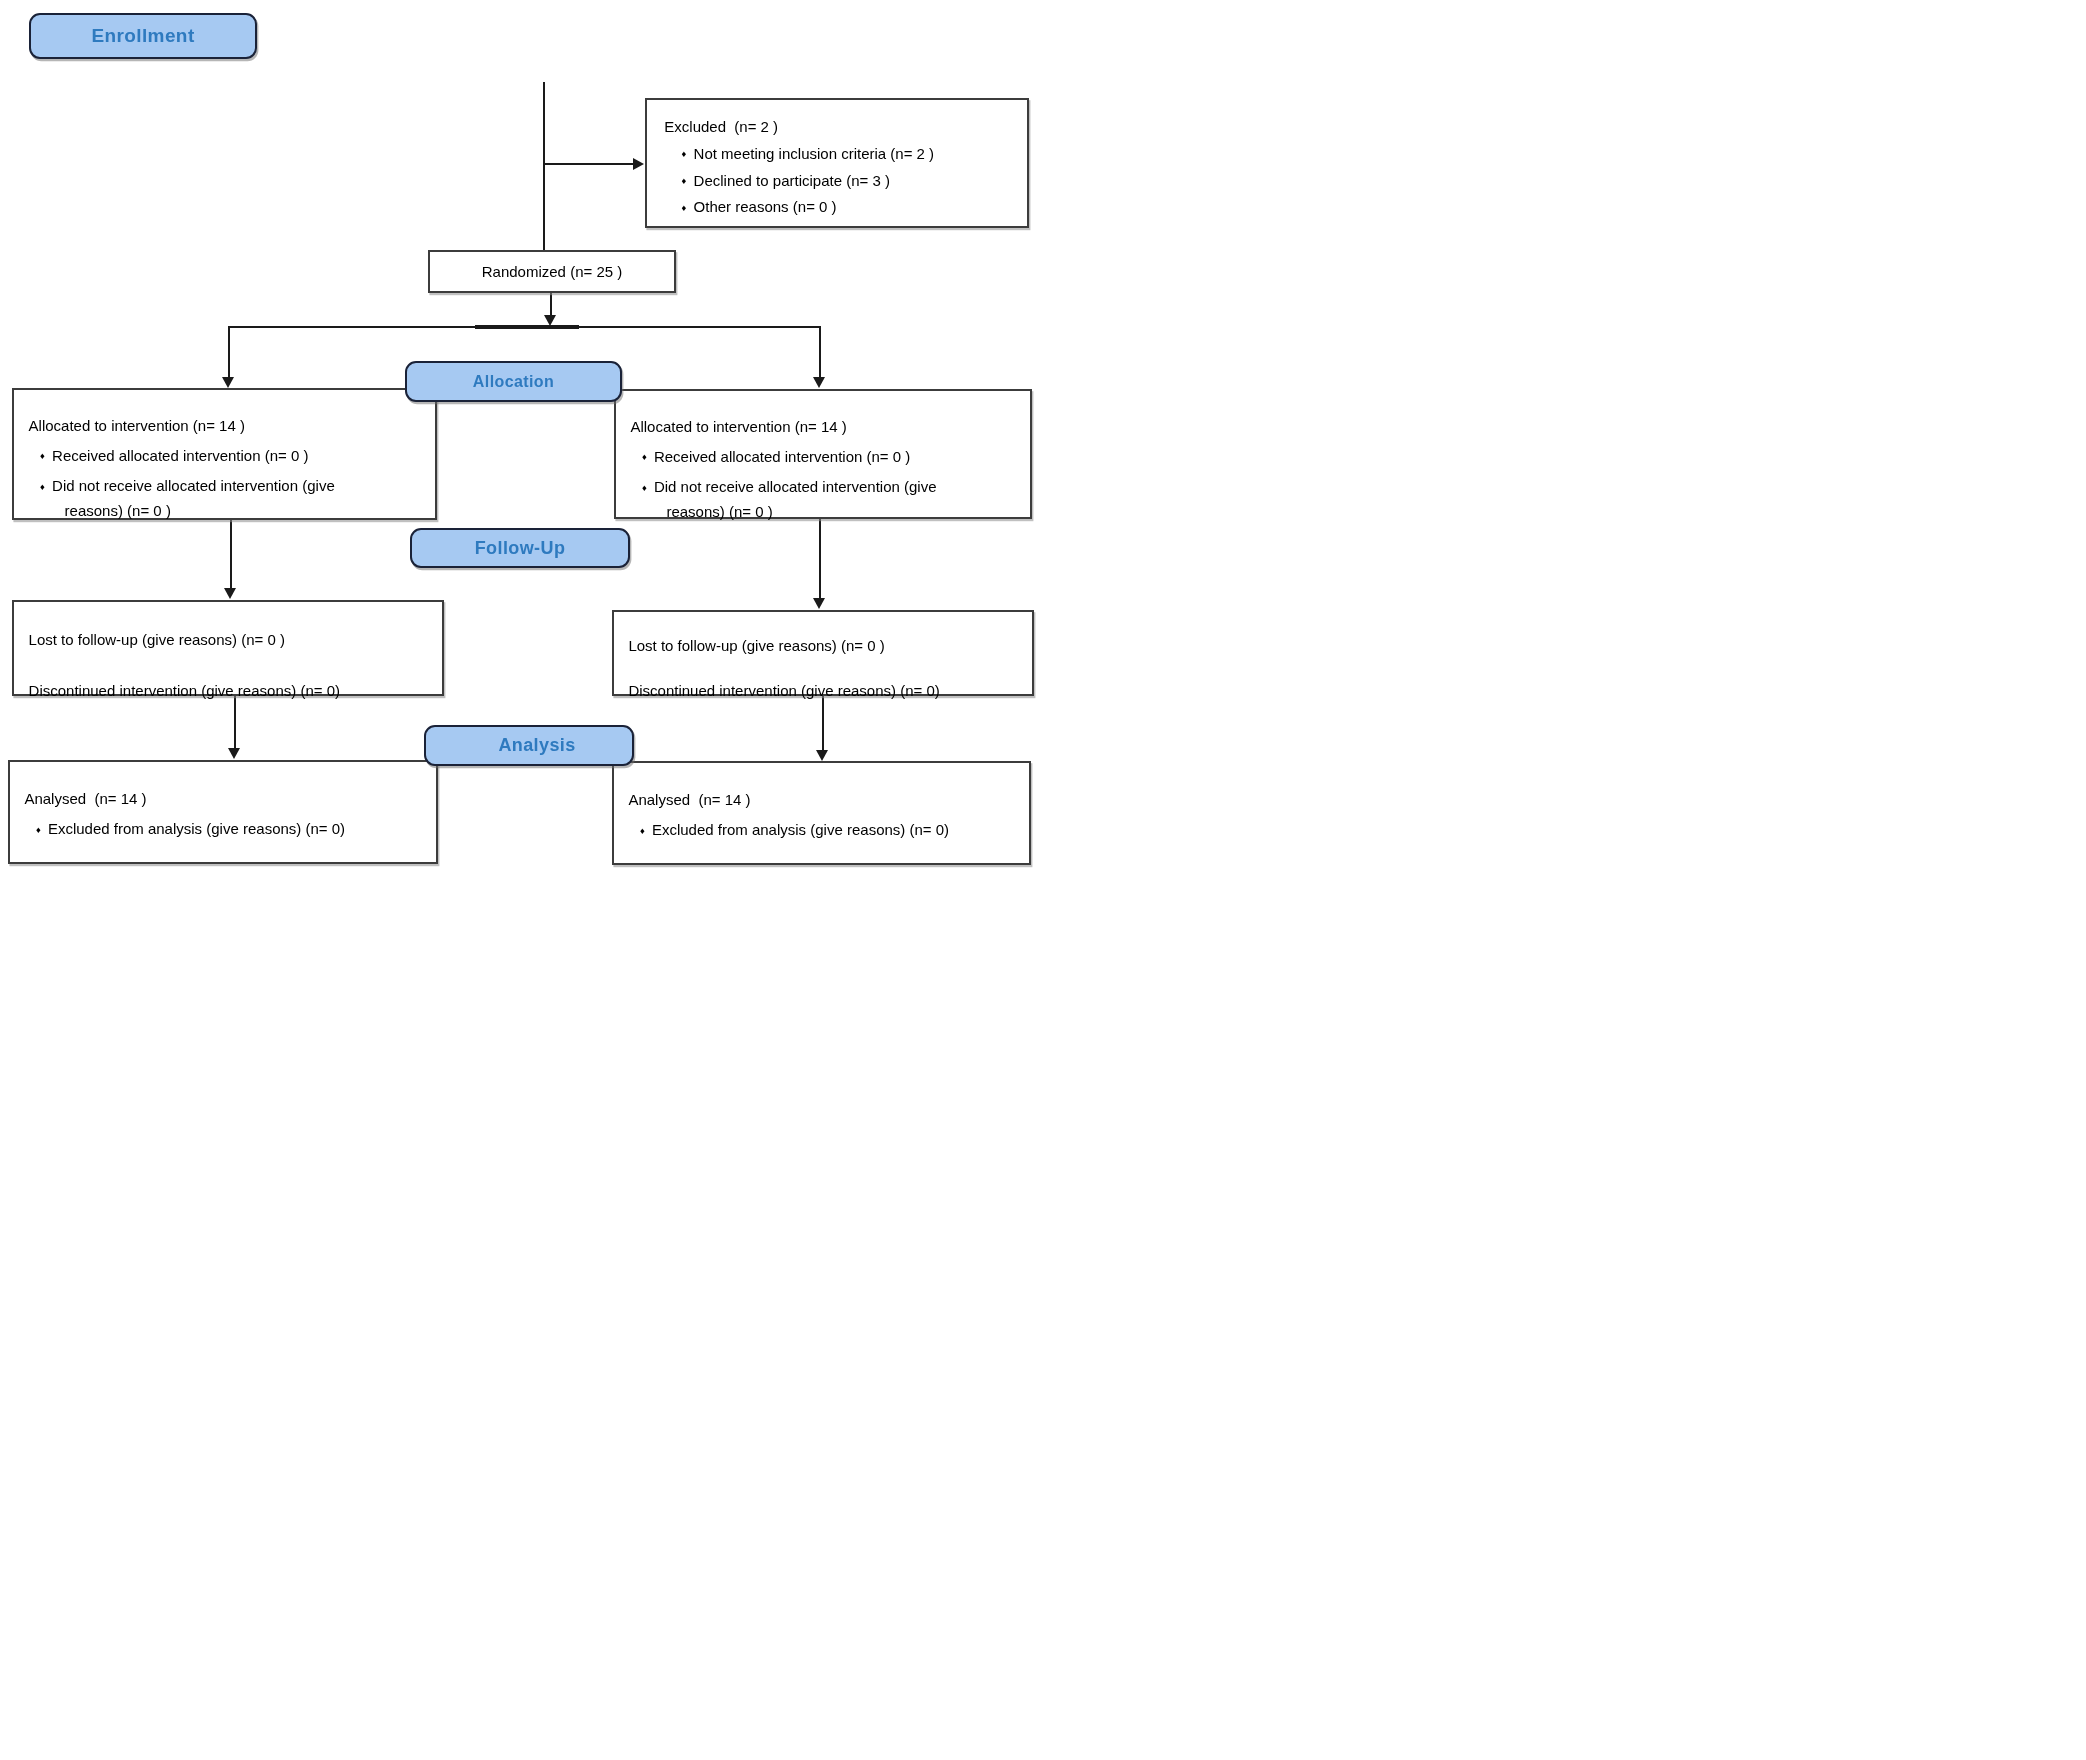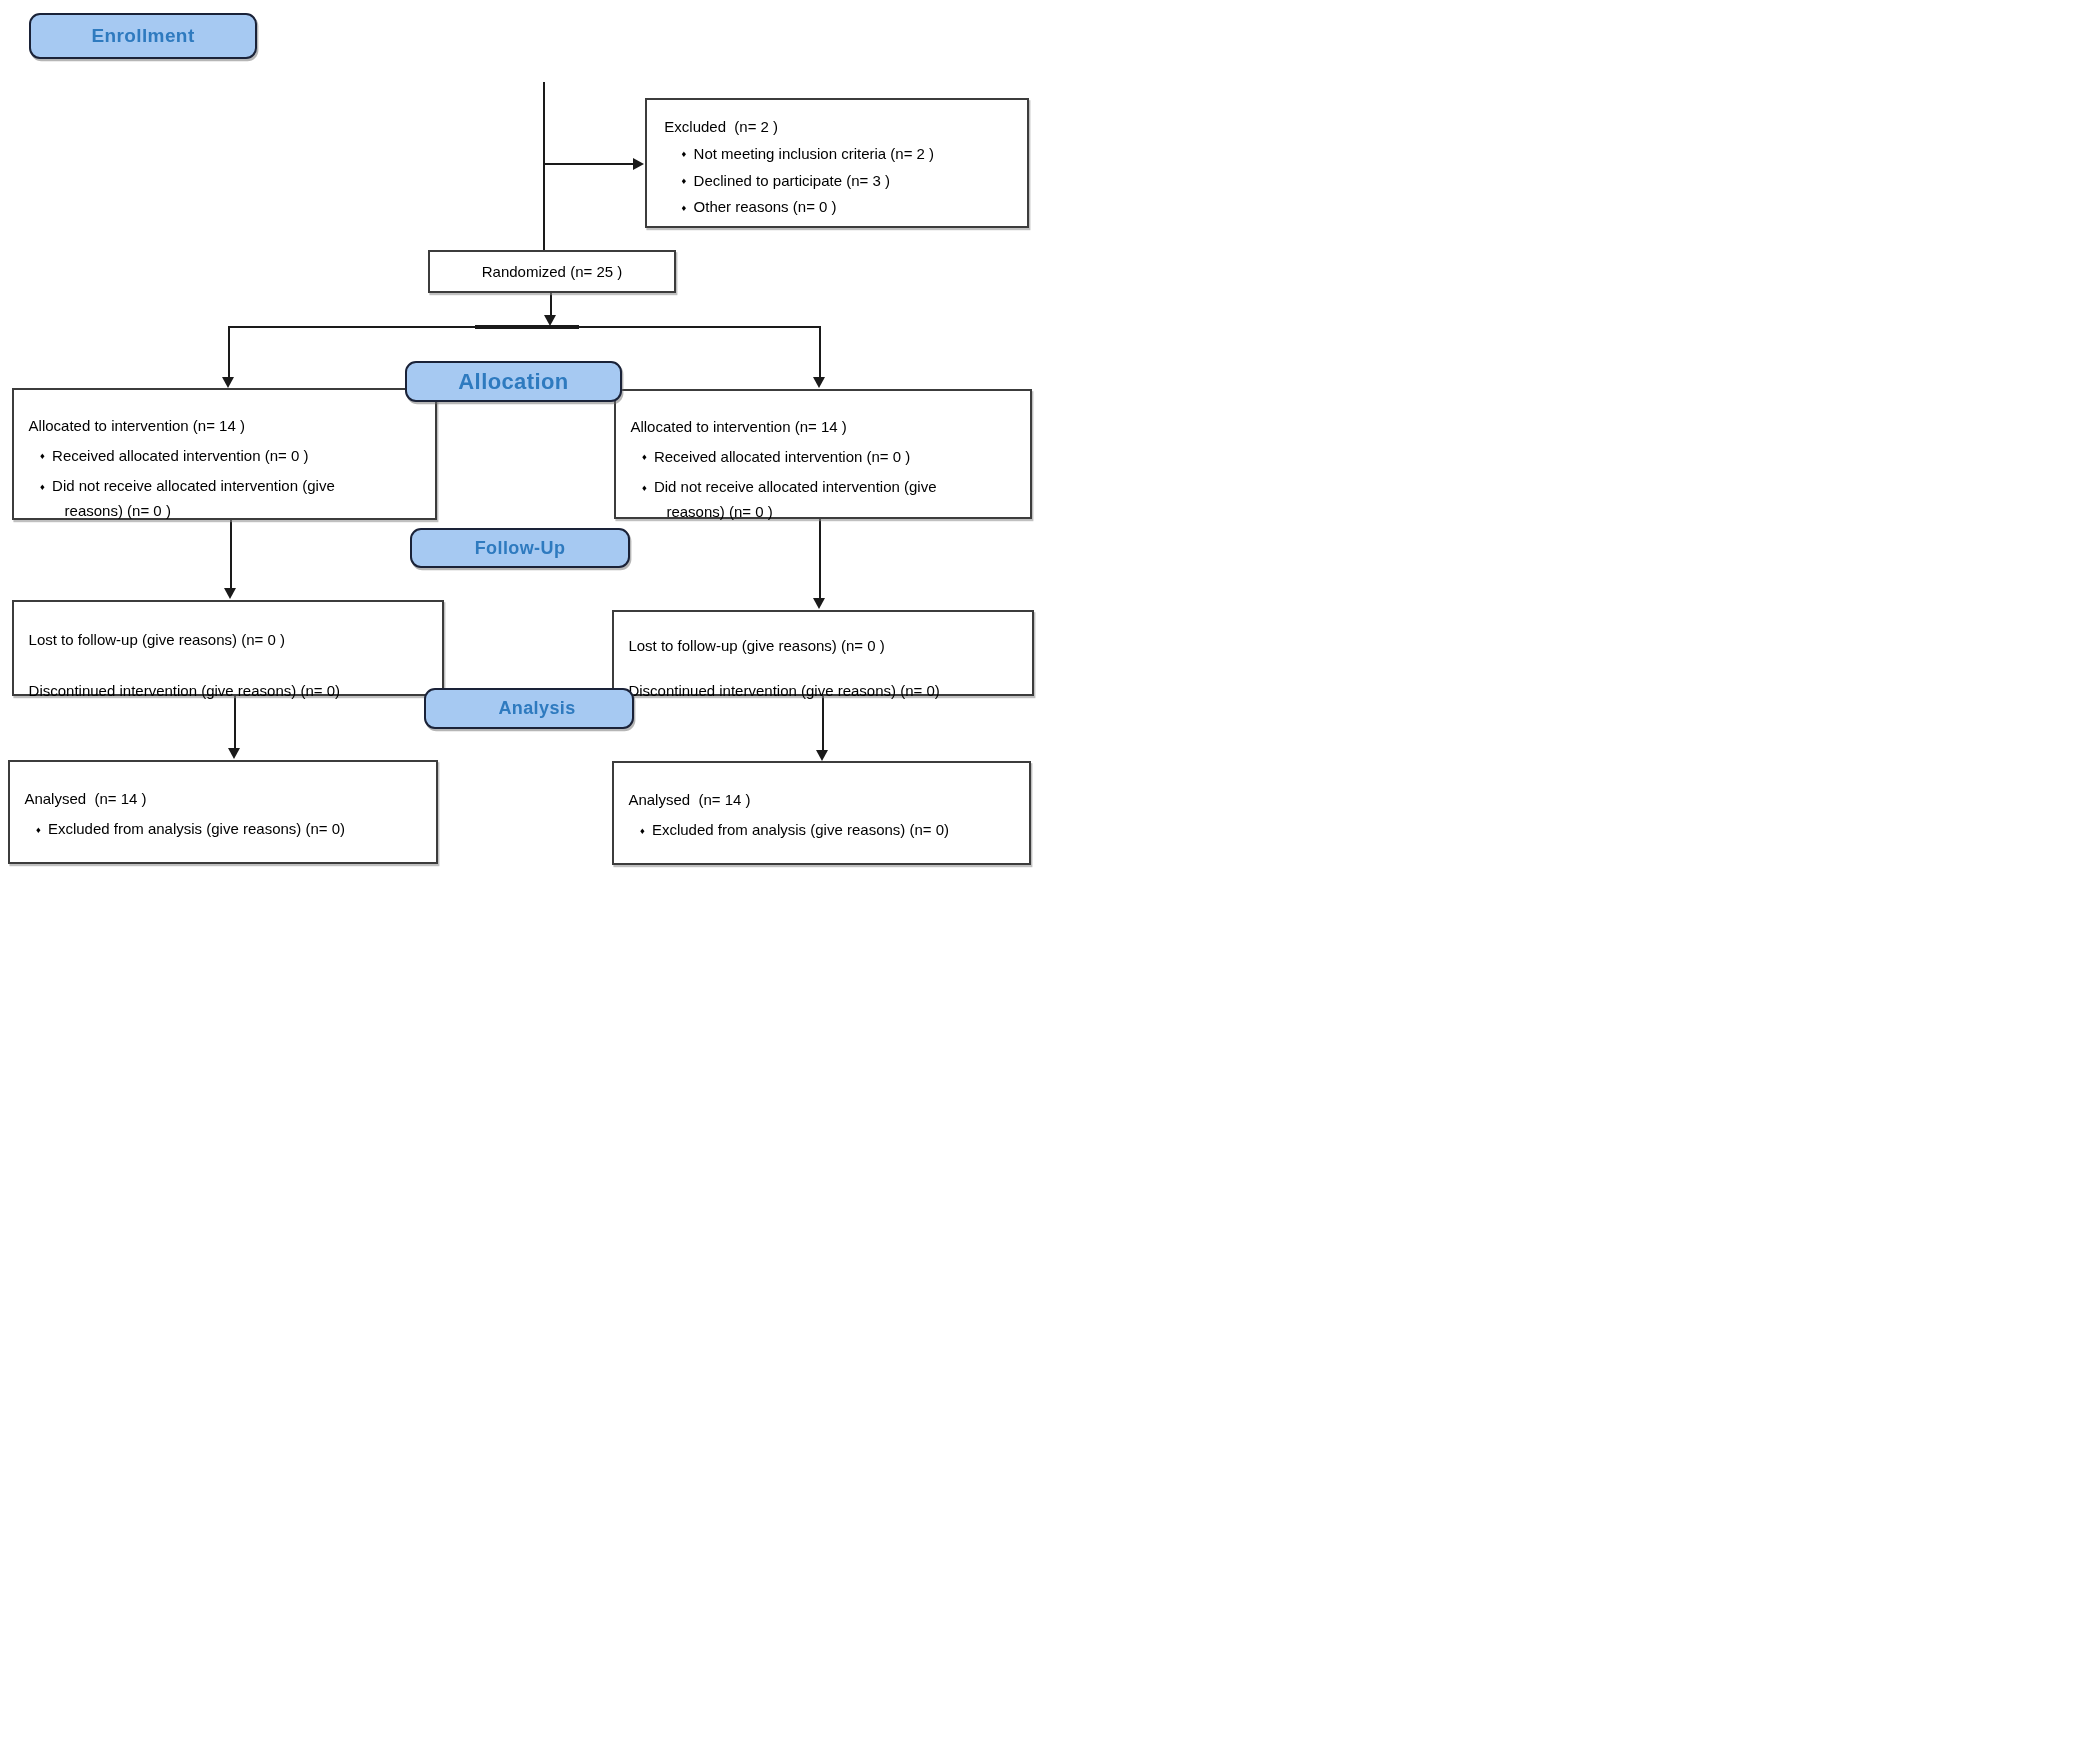--- a/index.html
+++ b/index.html
@@ -53,27 +53,27 @@
   }
 </style>
 </head>
 <body>
 
 <div class="canvas">
 
   <div class="stage" style="left:29px; top:13px; width:228px; height:46px;">
     <span>Enrollment</span>
   </div>
-  <div class="stage" style="left:405px; top:361px; width:217px; height:41px; font-size:22px;">
+  <div class="stage" style="left:405px; top:361px; width:217px; height:41px; font-size:16px;">
     <span>Allocation</span>
   </div>
   <div class="stage" style="left:410px; top:528px; width:220px; height:40px; font-size:18px;">
     <span>Follow-Up</span>
   </div>
-  <div class="stage" style="left:424px; top:688px; width:210px; height:41px; font-size:18px;padding-left:16px;">
+  <div class="stage" style="left:424px; top:725px; width:210px; height:41px; font-size:18px;padding-left:16px;">
     <span>Analysis</span>
   </div>
 
 
   <div class="box" style="left:645px; top:98px; width:384px; height:130px;">
     <div class="excluded-pad">
       <div class="line"><span class="t">Excluded  (n= 2 )</span></div>
       <div class="line bullet"><span class="diamond">♦</span><span class="t">Not meeting inclusion criteria (n= 2 )</span></div>
       <div class="line bullet"><span class="diamond">♦</span><span class="t">Declined to participate (n= 3 )</span></div>
       <div class="line bullet"><span class="diamond">♦</span><span class="t">Other reasons (n= 0 )</span></div>

